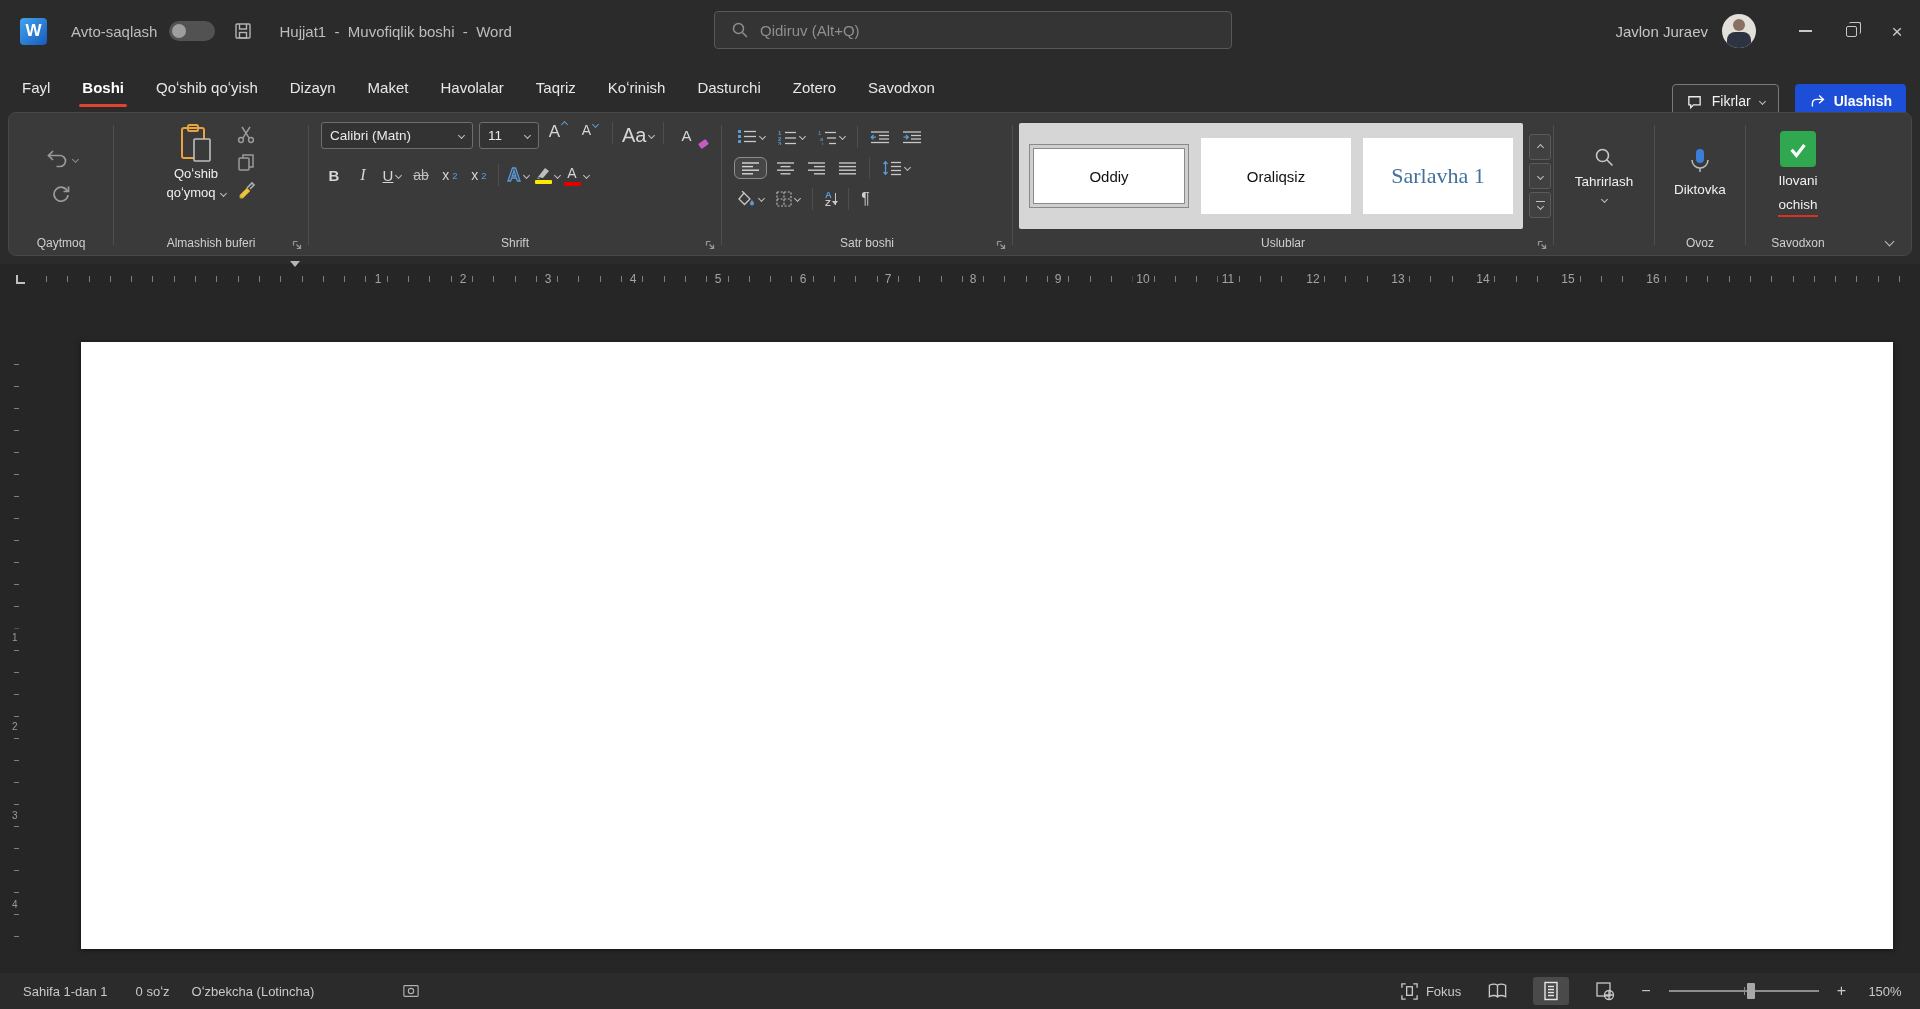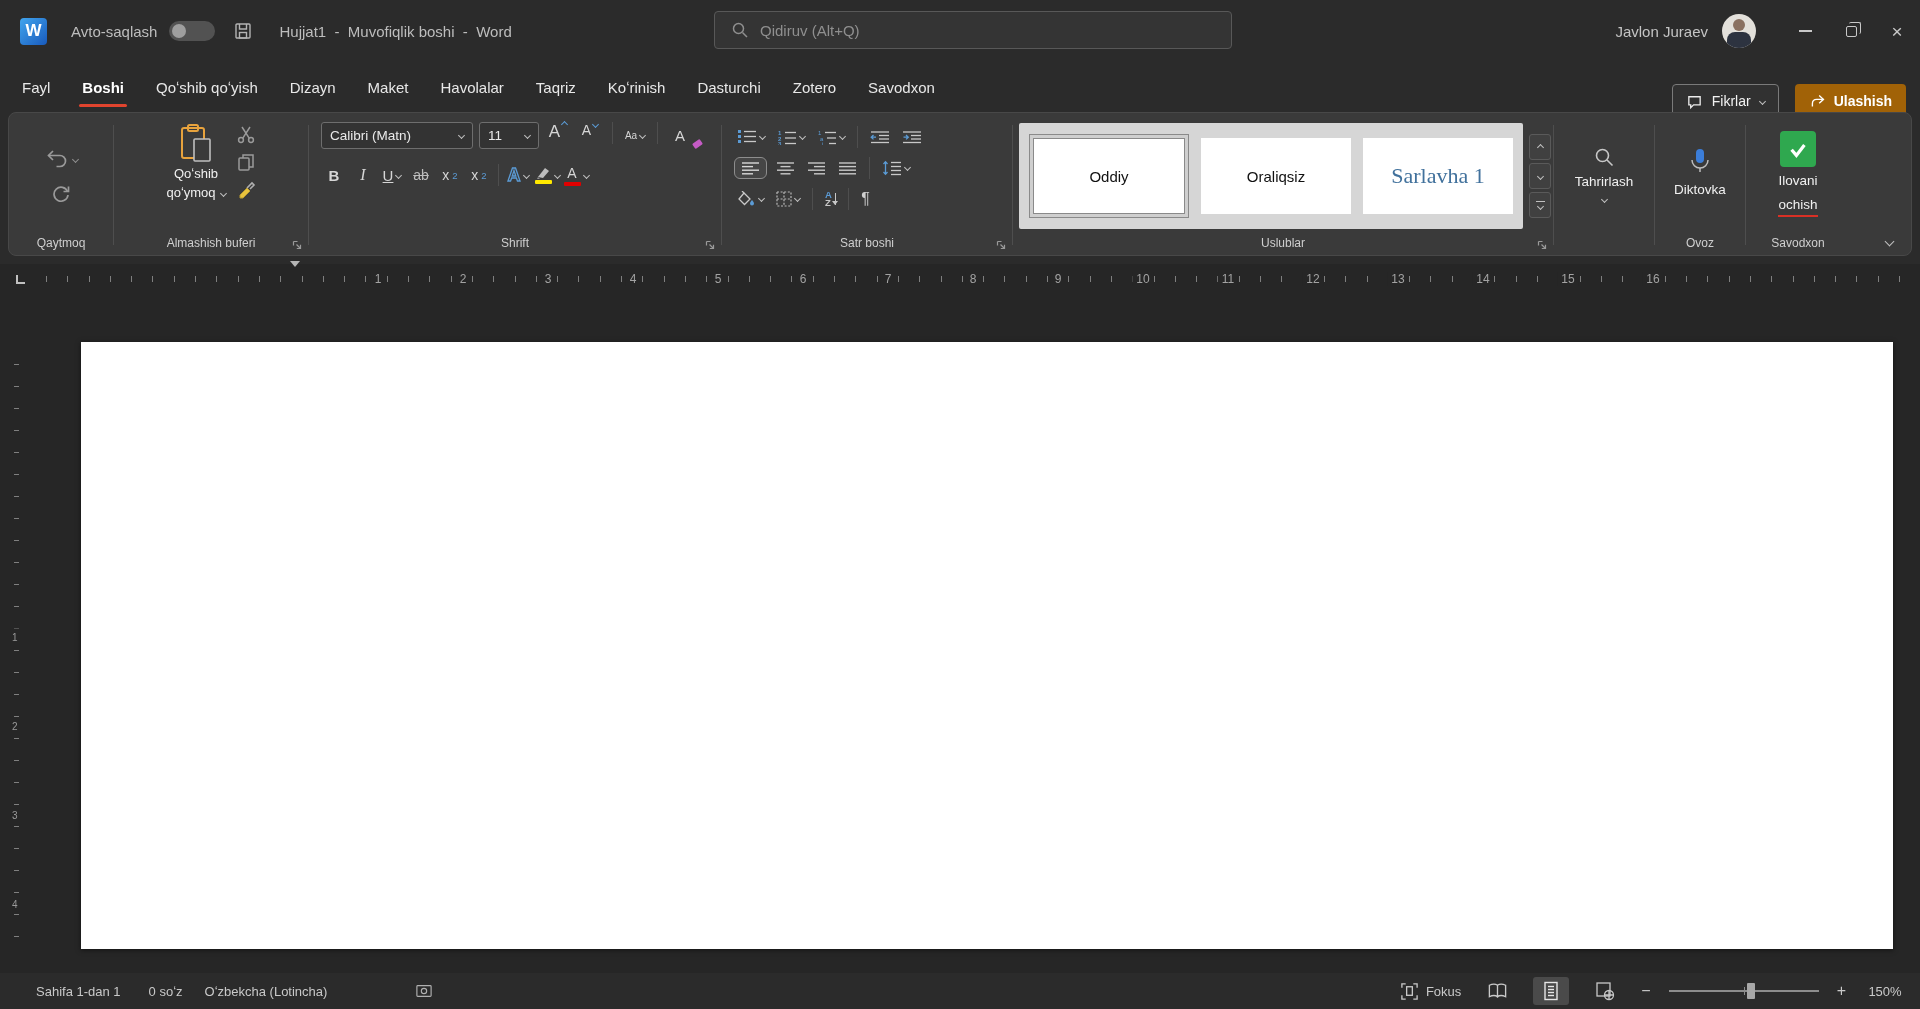--- a/index.html
+++ b/index.html
@@ -33,21 +33,21 @@
 .close-glyph{font-size:19px;color:#c8c8c8;line-height:1}
 
 
 .tabrow{height:50px;background:#2b2b2b;display:flex;align-items:center;padding-left:6px;position:relative}
 .tab{height:100%;display:flex;align-items:center;padding:0 16px;font-size:15px;color:#e8e8e8;position:relative}
 .tab.active span{font-weight:bold;color:#fff}
 .tab.active::after{content:"";position:absolute;left:13px;right:13px;bottom:5px;height:3px;border-radius:2px;background:#e0442e}
 .tabrow-right{position:absolute;right:14px;top:22px;display:flex;gap:16px}
 .fikrlar-btn{height:34px;border:1px solid #7a7a7a;border-radius:4px;display:flex;align-items:center;gap:9px;
   padding:0 13px;font-size:14px;color:#f2f2f2;background:#313131}
-.ulashish-btn{height:34px;background:#a16207;border-radius:4px;display:flex;align-items:center;gap:8px;
+.ulashish-btn{height:34px;background:#1d4ed8;border-radius:4px;display:flex;align-items:center;gap:8px;
   padding:0 14px;font-size:14px;font-weight:bold;color:#fff}
 
 
 .ribbon{height:152px;background:#2b2b2b;padding:0 8px 8px}
 .panel{height:100%;background:#3a3a3a;border:1px solid #484848;border-radius:8px;display:flex;position:relative;padding:2px 2px 0}
 .vsep{width:1px;background:#4e4e4e;margin:10px 2px}
 .group{display:flex;flex-direction:column;position:relative}
 .gbody{flex:1;display:flex;align-items:center;justify-content:center}
 .glabel{height:22px;line-height:20px;font-size:12px;color:#cfcfcf;text-align:center}
 .launcher{position:absolute;right:4px;bottom:5px}
@@ -109,21 +109,21 @@
 .sort .arr{width:1.4px;height:12px;background:#c8c8c8;position:relative;margin-left:2px}
 .sort .arr::after{content:"";position:absolute;left:-2.4px;bottom:0;width:0;height:0;
   border-left:3.2px solid transparent;border-right:3.2px solid transparent;border-top:4px solid #c8c8c8}
 .pilcrow{font-size:16px;color:#cfcfcf}
 
 .g-styles{width:536px}
 .g-styles .gbody{padding:8px 6px 4px 10px;gap:6px;align-items:stretch}
 .styles-strip{flex:1;background:#d6d6d6;border-radius:2px;display:flex;gap:12px;padding:9px 10px;align-items:center}
 .style-card{background:#fff;width:150px;height:76px;display:flex;align-items:center;justify-content:center;
   font-size:15px;color:#111}
-.style-sel{border:1px solid #8a8a8a;background:#cfcfcf;padding:3px;height:84px;display:flex}
+.style-sel{border:1px solid #8a8a8a;background:#cfcfcf;padding:3px;height:64px;display:flex}
 .style-sel .style-card{border:1px solid #8a8a8a;height:100%;width:152px}
 .style-heading{font-family:"Liberation Serif",serif;font-size:22px;color:#41719c}
 .styles-scroll{display:flex;flex-direction:column;gap:3px;justify-content:center}
 .sc-btn{width:22px;height:26px;background:#404040;border:1px solid #5a5a5a;border-radius:3px;
   display:flex;flex-direction:column;align-items:center;justify-content:center;gap:2px}
 .sc-btn .bar-sm{width:9px;height:1.5px;background:#c0c0c0}
 
 .g-edit{width:96px}.g-voice{width:86px}.g-editor{width:100px}
 .stackbtn{display:flex;flex-direction:column;align-items:center;gap:5px;font-size:13.5px;color:#f0f0f0;line-height:1.4}
 .check-tile{width:36px;height:36px;border-radius:4px;background:#2fa84f;display:flex;align-items:center;justify-content:center}
@@ -349,21 +349,21 @@
           </div>
           <div class="fbtn grow-shrink">
             <span>A</span>
             <span class="chev sm blue up"></span>
           </div>
           <div class="fbtn grow-shrink" style="font-size:14px">
             <span>A</span>
             <span class="chev sm blue"></span>
           </div>
           <div class="psep"></div>
-          <div class="fbtn" style="font-size:10px">
+          <div class="fbtn" style="font-size:20px">
             <span>Aa</span>
             <span class="chev sm"></span>
           </div>
           <div class="psep"></div>
           <div class="fbtn clear-a">
             <span>A</span>
             <span class="eraser"></span>
           </div>
         </div>
         <div class="font-row2">
@@ -705,21 +705,21 @@
 <div class="workspace">
   <div class="vruler"></div>
   <span class="vnum" style="top:343px">1</span>
   <span class="vnum" style="top:432px">2</span>
   <span class="vnum" style="top:521px">3</span>
   <span class="vnum" style="top:610px">4</span>
   <div class="page"></div>
 </div>
 
 <footer class="statusbar">
-  <div class="sb-item" style="margin-left:22px">
+  <div class="sb-item" style="margin-left:9px">
     <span>Sahifa 1-dan 1</span>
   </div>
   <div class="sb-item" style="margin-left:28px">
     <span>0 soʻz</span>
   </div>
   <div class="sb-item" style="margin-left:22px">
     <span>Oʻzbekcha (Lotincha)</span>
   </div>
   <div class="sb-item" style="margin-left:88px">
     <svg width="18" height="16" viewBox="0 0 20 18" fill="none" stroke="#b0b0b0" stroke-width="1.3">

